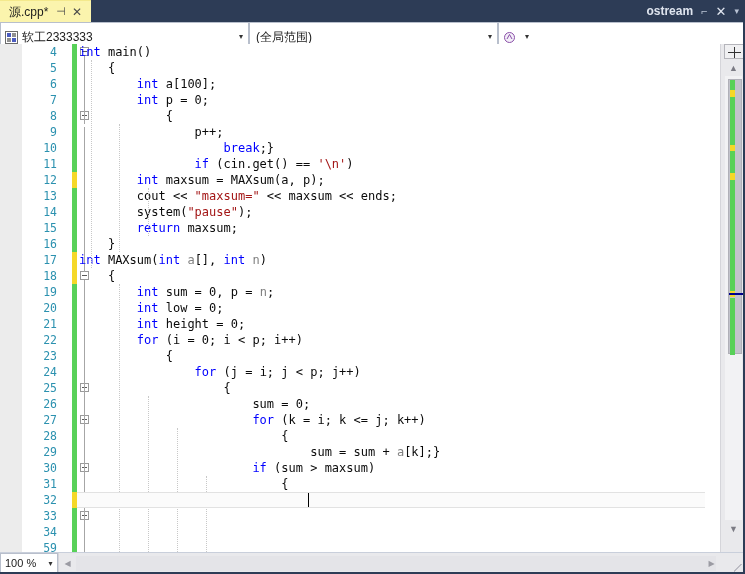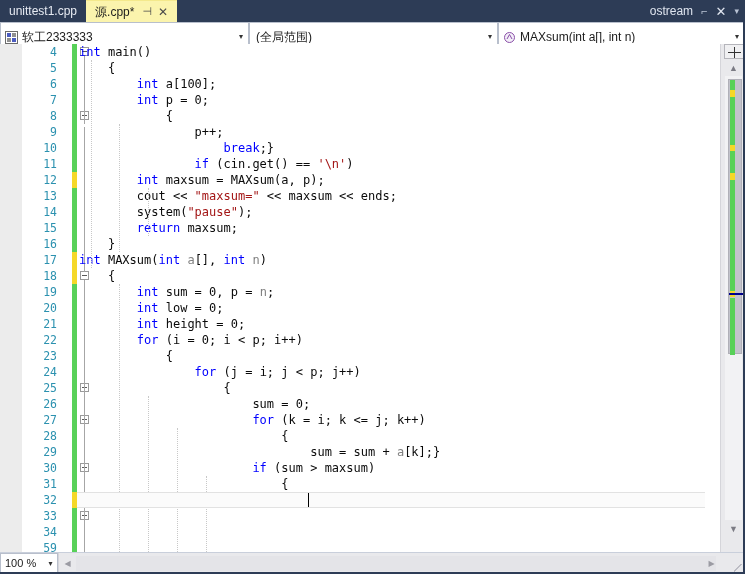--- a/index.html
+++ b/index.html
@@ -55,20 +55,21 @@
   }
   .tabbar-spacer { flex: 1 1 auto; }
   .tabbar-right {
     display: flex; align-items: center;
     padding-right: 6px;
     gap: 8px;
   }
   .tabbar-right .rlabel {
     font-size: 12px;
     color: #dfe5ef;
+    font-weight: bold;
   }
   .tabbar-right .ricon {
     font-size: 11px;
     color: #b9c3d4;
     line-height: 1;
   }
   .tabbar-right .rclose {
     font-size: 13px;
     color: #dfe5ef;
     line-height: 1;
@@ -366,23 +367,20 @@
     width: 745px; height: 2px;
     background: #2d3c56;
   }
 </style>
 </head>
 <body>
 
 <div id="app">
 
   <div class="tabbar">
-    <div class="tab inactive">
-      <span class="tname">unittest1.cpp</span>
-    </div>
     <div class="tab active">
       <span class="tname">源.cpp*</span>
       <span class="tpin">⊣</span>
       <span class="tclose">✕</span>
     </div>
     <div class="tabbar-spacer"></div>
     <div class="tabbar-right">
       <span class="rlabel">ostream</span>
       <span class="ricon">⌐</span>
       <span class="rclose">✕</span>
@@ -408,21 +406,20 @@
       <span class="ctext" style="padding-left:6px;">(全局范围)</span>
       <span class="carrow">▾</span>
     </div>
     <div class="combo c3">
       <span class="cicon">
         <svg width="13" height="13" viewBox="0 0 13 13">
           <circle cx="6.5" cy="6.5" r="5" fill="#f3eef8" stroke="#8a4fa8" stroke-width="1"></circle>
           <path d="M4 8 L6.5 3.5 L9 8" fill="none" stroke="#8a4fa8" stroke-width="1"></path>
         </svg>
       </span>
-      <span class="ctext">MAXsum(int a[], int n)</span>
       <span class="carrow">▾</span>
     </div>
   </div>
 
   <div class="editor">
     <div class="ed-selmargin"></div>
     <div class="ed-linenums" id="linenums">
         <div class="lnrow">4</div>
         <div class="lnrow">5</div>
         <div class="lnrow">6</div>

